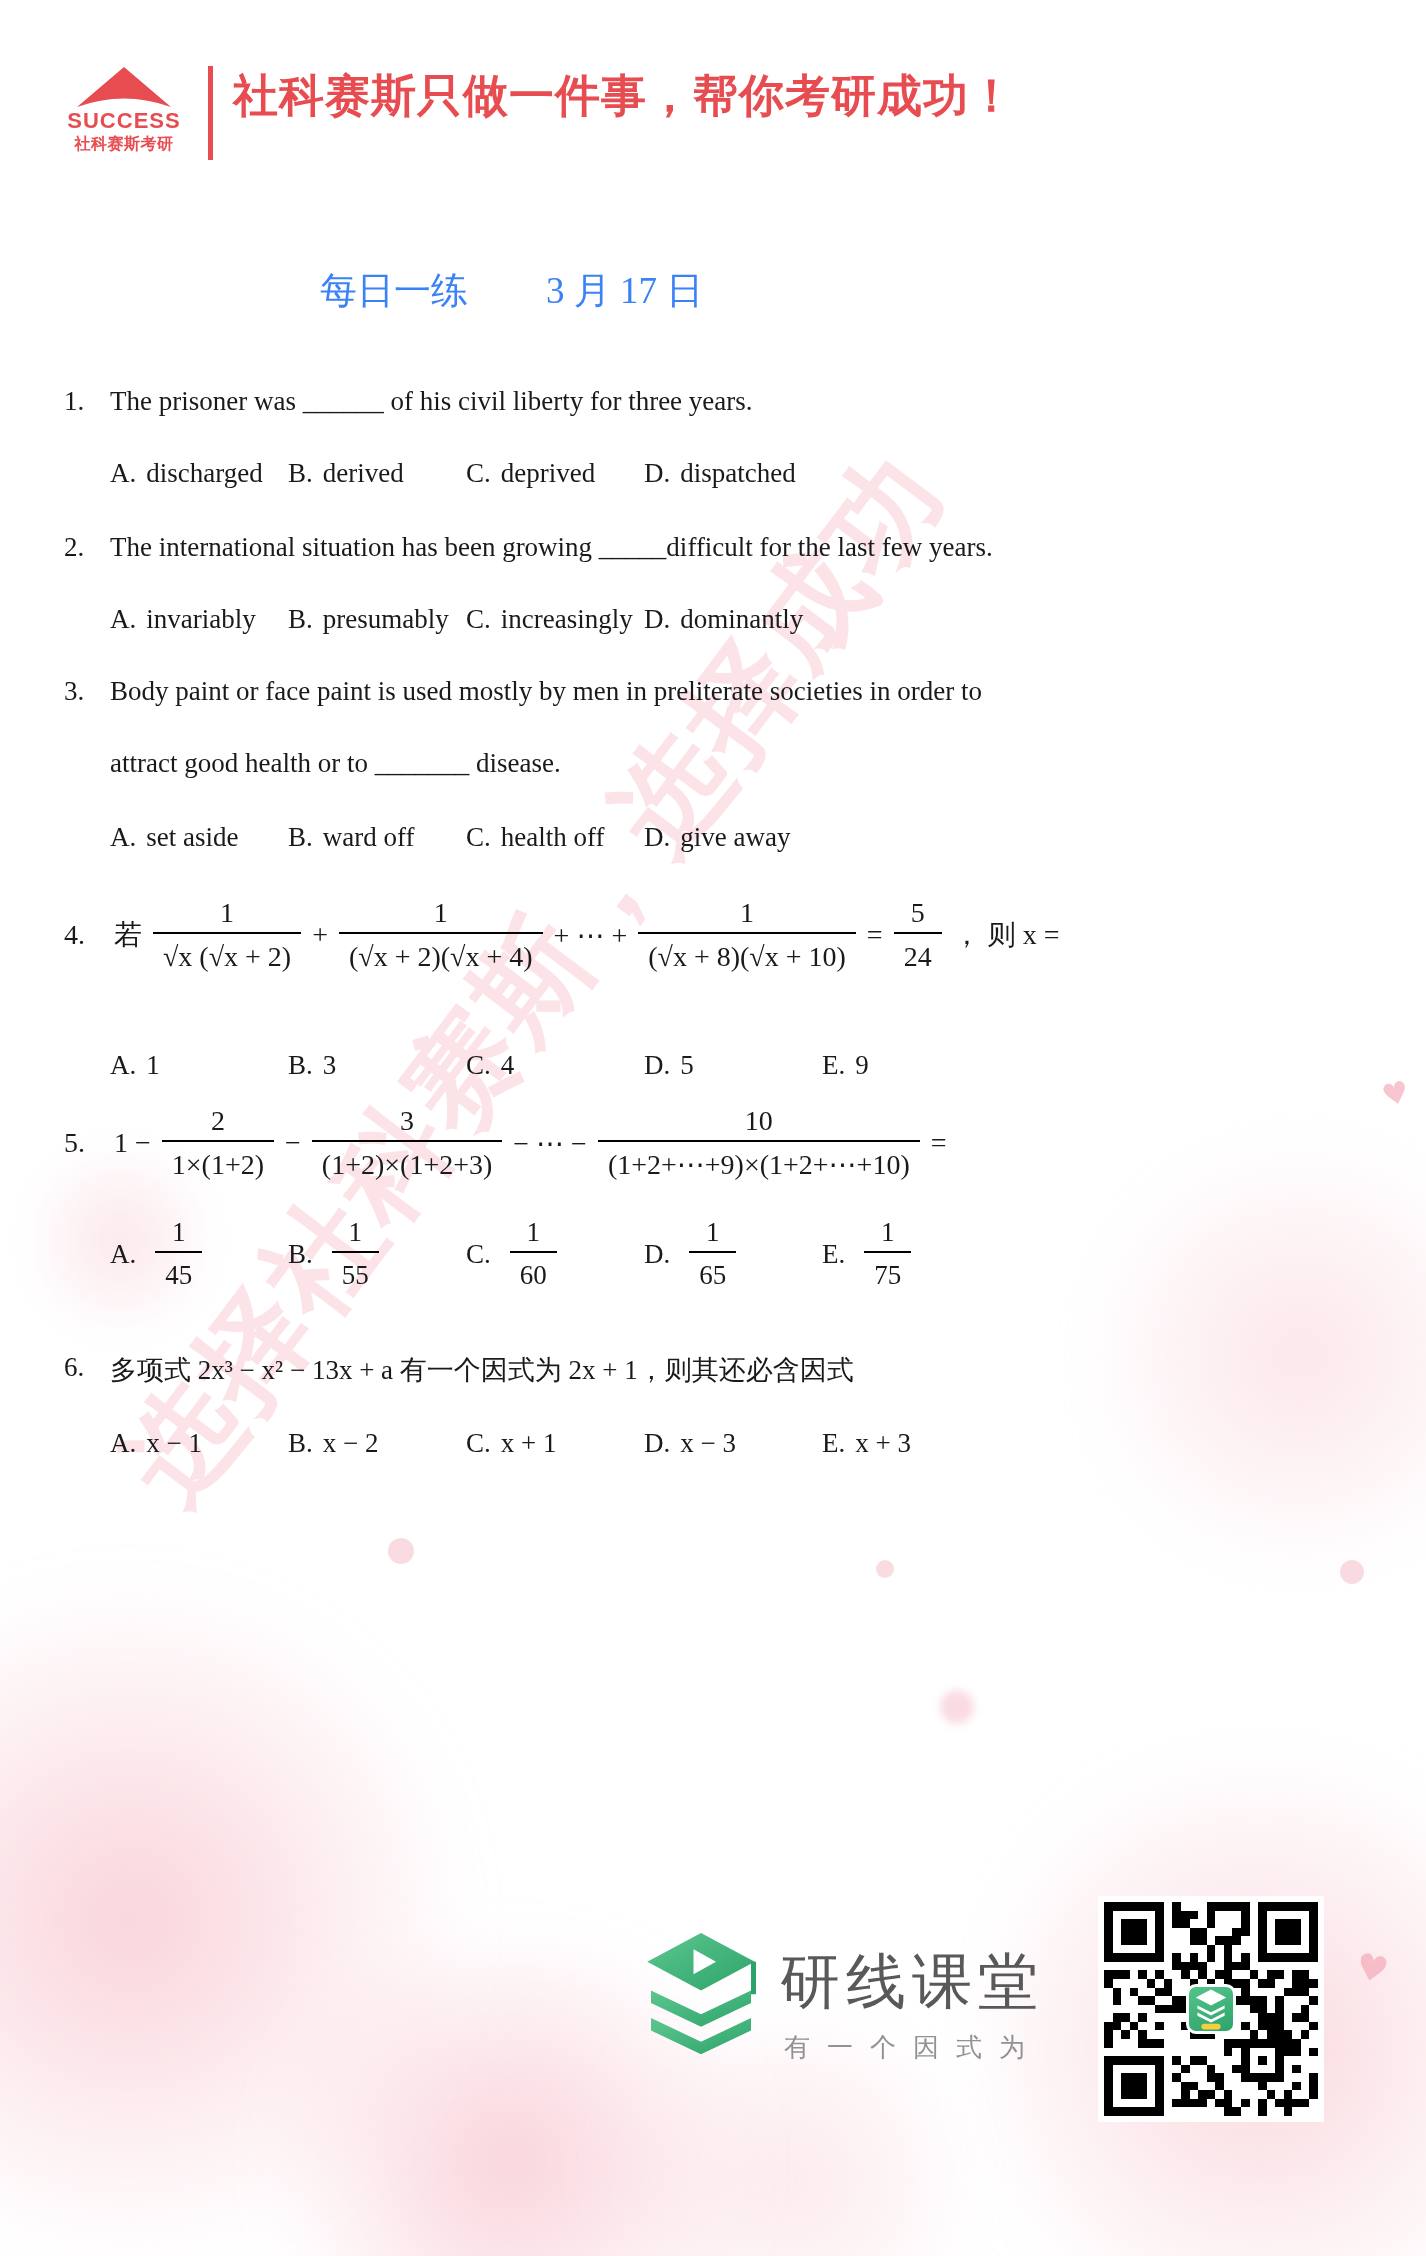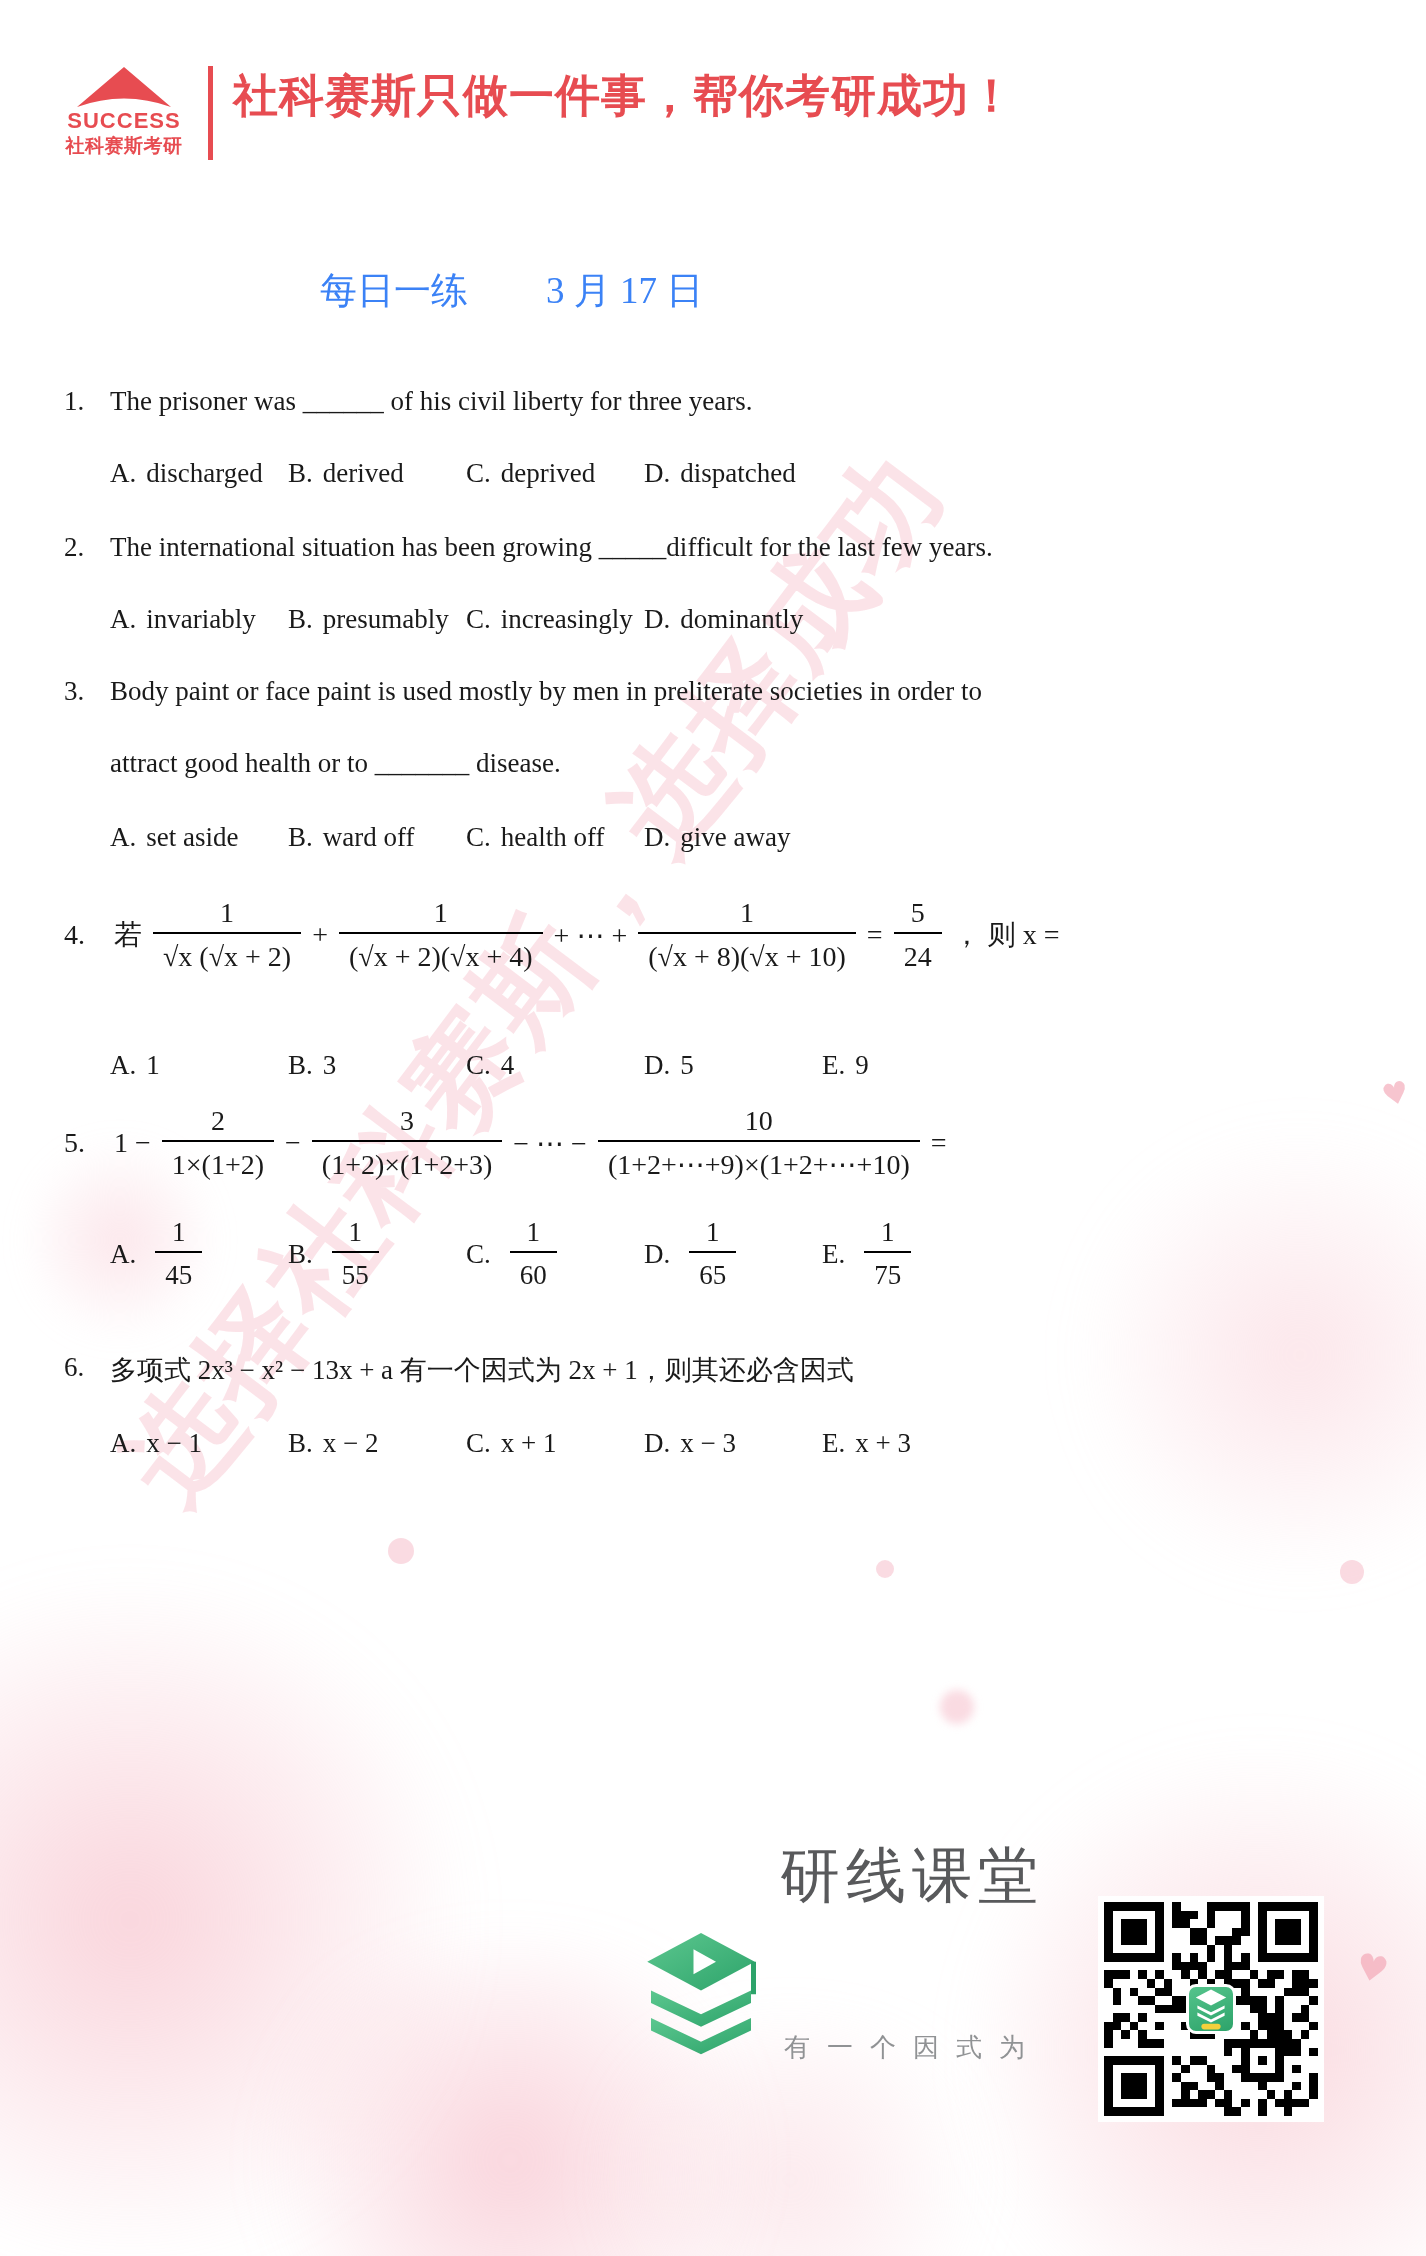--- a/index.html
+++ b/index.html
@@ -34,21 +34,21 @@
     transform:rotate(-53deg);transform-origin:0 50%;
     font-size:112px;font-weight:bold;white-space:nowrap;
     letter-spacing:4px;color:var(--watermark-pink,rgba(243,163,178,.5));
     opacity:.55;
   }
   
   .header{position:absolute;left:56px;top:66px;display:flex;z-index:2;}
   .logo{width:136px;text-align:center;color:var(--brand-red,#e74c51);line-height:1;}
   .logo svg{display:block;margin:0 auto 2px auto;}
   .logo-brand{font-family:"Liberation Sans",sans-serif;font-weight:bold;font-size:22px;letter-spacing:1px;}
-  .logo-sub{font-family:"Liberation Sans",sans-serif;font-weight:bold;font-size:19px;margin-top:4px;letter-spacing:.5px;}
+  .logo-sub{font-family:"Liberation Sans",sans-serif;font-weight:bold;font-size:16px;margin-top:4px;letter-spacing:.5px;}
   .hdr-divider{width:5px;height:94px;background:var(--brand-red,#e74c51);margin:0 20px 0 16px;}
   .slogan{font-family:"Liberation Sans",sans-serif;font-weight:bold;
           font-size:45px;color:var(--brand-red,#e74c51);letter-spacing:1px;}
   
   .title{position:absolute;left:320px;top:266px;z-index:2;display:flex;gap:78px;
          font-size:37px;color:#3b82f6;}
   
   .q{position:absolute;left:64px;z-index:2;font-size:27px;display:flex;}
   .qnum{width:46px;flex:0 0 46px;}
   .optrow{position:absolute;left:110px;z-index:2;font-size:27px;display:flex;}
@@ -57,21 +57,21 @@
   .opt .lab{margin-right:10px;}
   .formula{display:flex;align-items:center;font-size:28px;}
   .frac{display:inline-flex;flex-direction:column;text-align:center;
         vertical-align:middle;margin:0 7px;}
   .frac .num{padding:0 10px 3px 10px;line-height:1.1;}
   .frac .den{border-top:2px solid #000000;padding:8px 10px 0 10px;line-height:1.1;}
   .mop{margin:0 4px;}
   .fracopt .lab{margin-right:12px;}
   
   .f-logo{position:absolute;left:638px;top:1928px;z-index:2;}
-  .f-brand{position:absolute;left:780px;top:1836px;z-index:2;
+  .f-brand{position:absolute;left:780px;top:1942px;z-index:2;
            font-family:"Liberation Sans",sans-serif;font-size:60px;
            color:var(--footer-text,#58595b);letter-spacing:6px;}
   .f-tag{position:absolute;left:784px;top:2030px;z-index:2;
          font-family:"Liberation Sans",sans-serif;font-size:26px;
          color:var(--tagline-gray,#909294);letter-spacing:17px;}
   
   .qr{position:absolute;left:1098px;top:1896px;width:214px;height:214px;
       background:#fff;padding:6px;z-index:2;}
   .qr svg{width:100%;height:100%;display:block;}
   .qr-icon{position:absolute;left:50%;top:50%;width:50px;height:50px;

